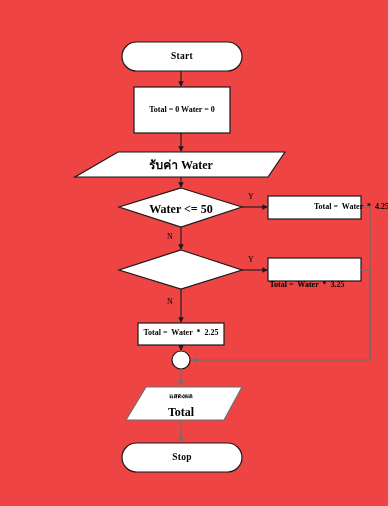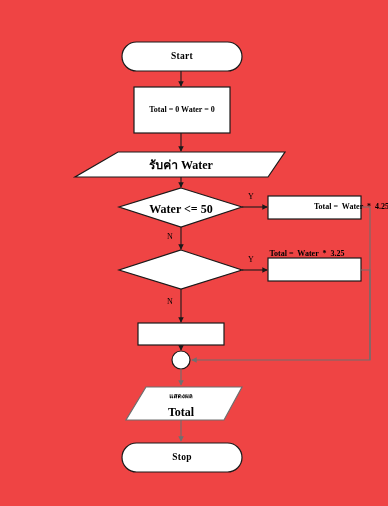--- a/index.html
+++ b/index.html
@@ -147,22 +147,23 @@
 
   <div class="node-label process-label" style="left:134px; top:105px; width:96px;">Total = 0 Water = 0</div>
 
   <div class="node-label io-label" style="left:121px; top:159px; width:120px;">รับค่า Water</div>
 
   <div class="node-label decision-label" style="left:131px; top:203px; width:100px;">Water &lt;= 50</div>
 
   <div class="node-label process-label" style="left:268px; top:202px; width:101px;padding-left:33px;">Total =  Water  *  4.25</div>
 
 
-  <div class="node-label process-label" style="left:268px; top:249px; width:78px;text-align:center;">Total =  Water  *  3.25</div>
+  <div class="node-label process-label" style="left:268px; top:280px; width:78px;text-align:center;">Total =  Water  *  3.25</div>
 
+  <div class="node-label process-label" style="left:138px; top:328px; width:86px;">Total =  Water  *  2.25</div>
 
   <div class="node-label io-label-thai" style="left:131px; top:392px; width:100px;">แสดงผล</div>
 
   <div class="node-label terminator-label" style="left:122px; top:452px; width:120px;">Stop</div>
 
   <div class="node-label io-label" style="left:131px; top:406px; width:100px;">Total</div>
 
   <div class="branch-label" style="left:244px; top:192px; width:14px;">Y</div>
 
   <div class="branch-label" style="left:163px; top:232px; width:14px;">N</div>

